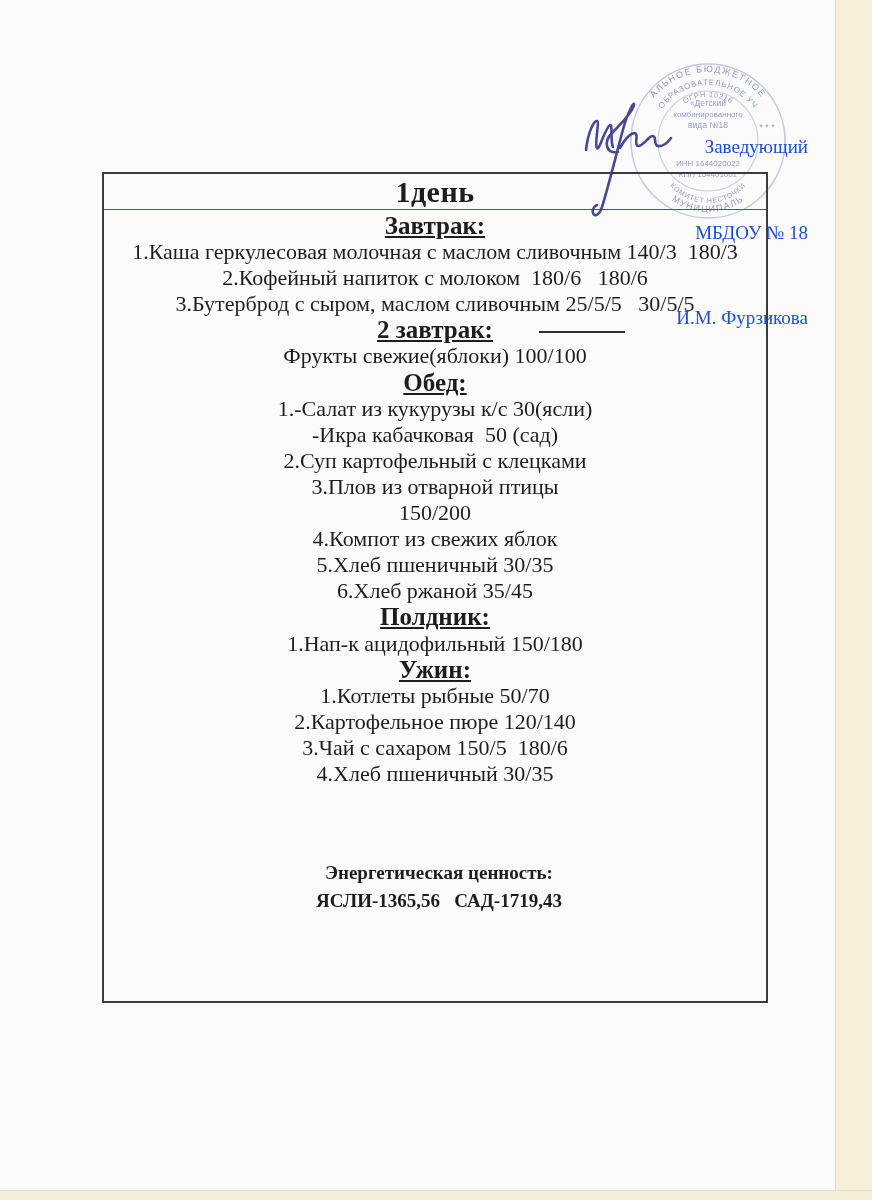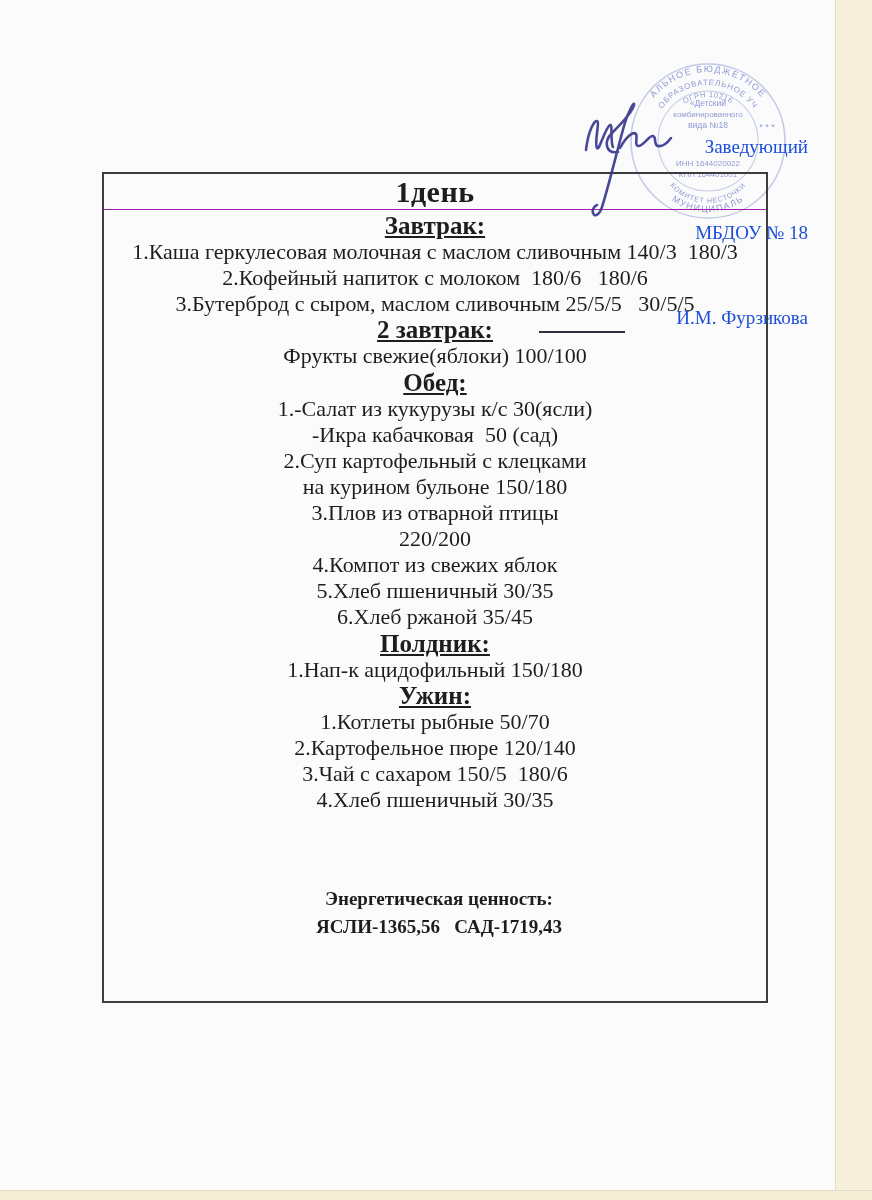--- a/index.html
+++ b/index.html
@@ -109,23 +109,22 @@
         <div class="menu-heading">Завтрак:</div>
         <div class="menu-line">1.Каша геркулесовая молочная с маслом сливочным 140/3  180/3</div>
         <div class="menu-line">2.Кофейный напиток с молоком  180/6   180/6</div>
         <div class="menu-line">3.Бутерброд с сыром, маслом сливочным 25/5/5   30/5/5</div>
         <div class="menu-heading">2 завтрак:</div>
         <div class="menu-line">Фрукты свежие(яблоки) 100/100</div>
         <div class="menu-heading">Обед:</div>
         <div class="menu-line">1.-Салат из кукурузы к/с 30(ясли)</div>
         <div class="menu-line">-Икра кабачковая  50 (сад)</div>
         <div class="menu-line">2.Суп картофельный с клецками</div>
-        <div class="menu-line">на курином бульоне 150/180</div>
         <div class="menu-line">3.Плов из отварной птицы</div>
-        <div class="menu-line">220/200</div>
+        <div class="menu-line">150/200</div>
         <div class="menu-line">4.Компот из свежих яблок</div>
         <div class="menu-line">5.Хлеб пшеничный 30/35</div>
         <div class="menu-line">6.Хлеб ржаной 35/45</div>
         <div class="menu-heading">Полдник:</div>
         <div class="menu-line">1.Нап-к ацидофильный 150/180</div>
         <div class="menu-heading">Ужин:</div>
         <div class="menu-line">1.Котлеты рыбные 50/70</div>
         <div class="menu-line">2.Картофельное пюре 120/140</div>
         <div class="menu-line">3.Чай с сахаром 150/5  180/6</div>
         <div class="menu-line">4.Хлеб пшеничный 30/35</div>

